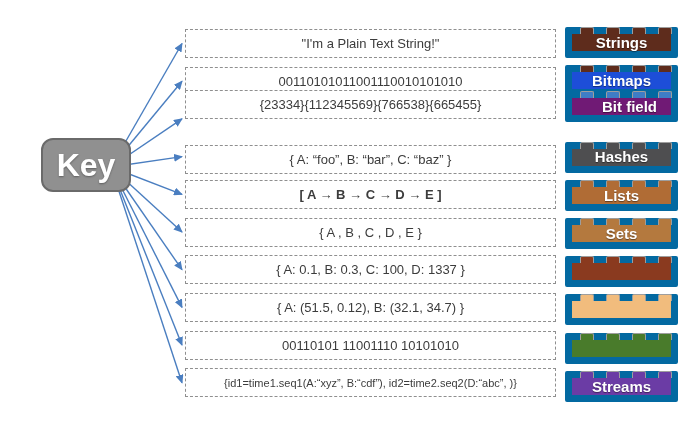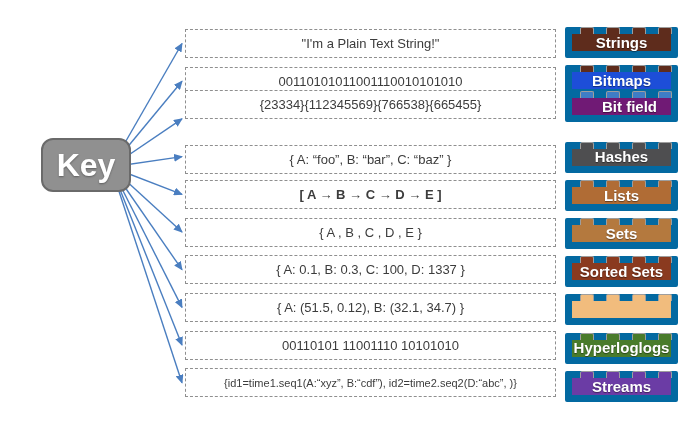--- a/index.html
+++ b/index.html
@@ -197,34 +197,32 @@
         <div class="stud" style="left: 34px; background: rgb(180, 121, 62);"></div>
         <div class="stud" style="left: 60px; background: rgb(180, 121, 62);"></div>
         <div class="stud" style="left: 86px; background: rgb(180, 121, 62);"></div>
         <span class="label">Sets</span>
       </div>
       <div class="brick" style="top: 256.2px; background: rgb(138, 58, 31);">
         <div class="stud" style="left: 8px; background: rgb(138, 58, 31);"></div>
         <div class="stud" style="left: 34px; background: rgb(138, 58, 31);"></div>
         <div class="stud" style="left: 60px; background: rgb(138, 58, 31);"></div>
         <div class="stud" style="left: 86px; background: rgb(138, 58, 31);"></div>
-        <span class="label">Sorted Sets</span>
       </div>
       <div class="brick" style="top: 294.4px; background: rgb(241, 188, 125);">
         <div class="stud" style="left: 8px; background: rgb(241, 188, 125);"></div>
         <div class="stud" style="left: 34px; background: rgb(241, 188, 125);"></div>
         <div class="stud" style="left: 60px; background: rgb(241, 188, 125);"></div>
         <div class="stud" style="left: 86px; background: rgb(241, 188, 125);"></div>
       </div>
       <div class="brick" style="top: 332.6px; background: rgb(73, 123, 43);">
         <div class="stud" style="left: 8px; background: rgb(73, 123, 43);"></div>
         <div class="stud" style="left: 34px; background: rgb(73, 123, 43);"></div>
         <div class="stud" style="left: 60px; background: rgb(73, 123, 43);"></div>
         <div class="stud" style="left: 86px; background: rgb(73, 123, 43);"></div>
-        <span class="label">Hyperloglogs</span>
       </div>
       <div class="brick" style="top: 370.8px; background: rgb(107, 60, 165);">
         <div class="stud" style="left: 8px; background: rgb(107, 60, 165);"></div>
         <div class="stud" style="left: 34px; background: rgb(107, 60, 165);"></div>
         <div class="stud" style="left: 60px; background: rgb(107, 60, 165);"></div>
         <div class="stud" style="left: 86px; background: rgb(107, 60, 165);"></div>
         <span class="label">Streams</span>
       </div>
     </div>
 </div>

